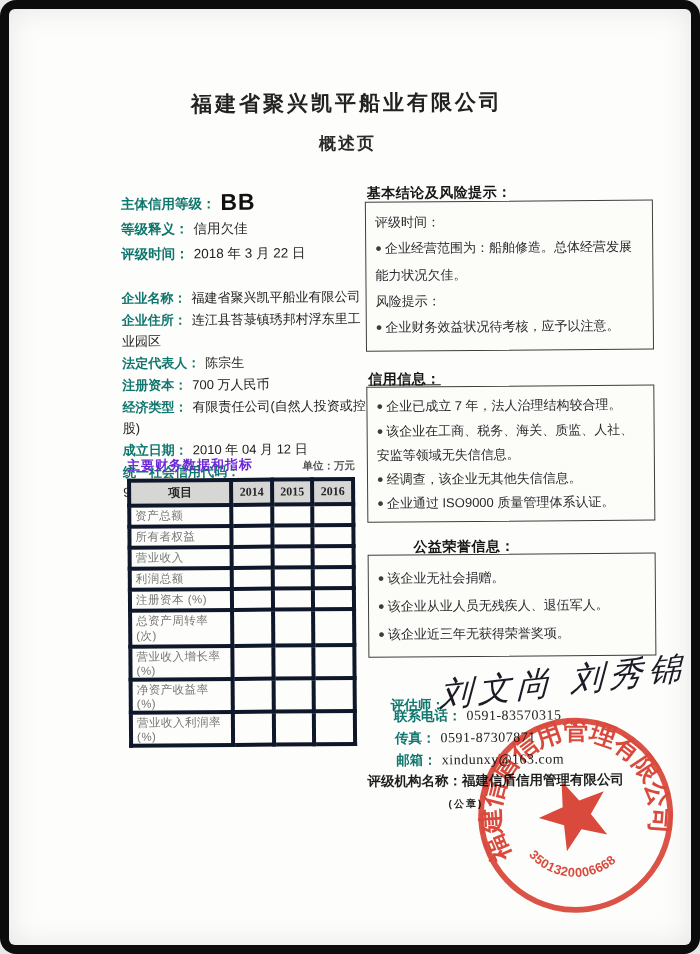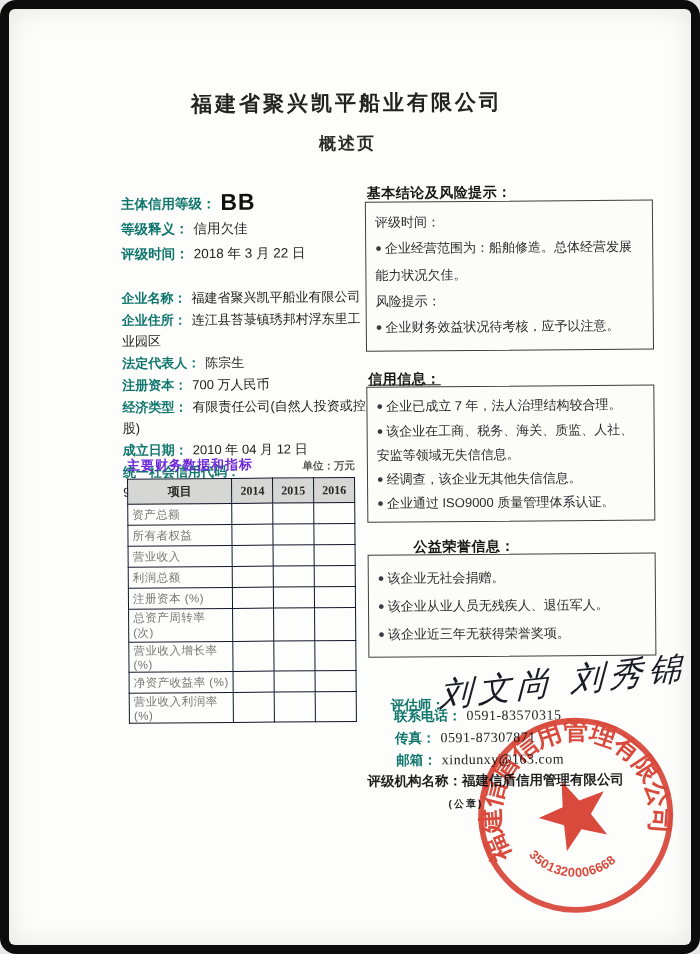--- a/index.html
+++ b/index.html
@@ -16,21 +16,21 @@
   .rating-line{font-size:13.5px;line-height:25px;white-space:nowrap;}
   .lbl-b{font-weight:700;margin-right:5px;color:#0f766e;}
   .grade{font-size:23px;font-weight:600;letter-spacing:1px;position:relative;top:2px;color:#111;}
   .company{position:absolute;top:100px;left:0;width:100%;}
   .field{font-size:13px;line-height:1.56;margin-bottom:2px;color:#222;}
   .table-wrap{position:absolute;top:268px;left:4px;width:228px;}
   .table-title-row{display:flex;justify-content:space-between;align-items:flex-end;margin-bottom:4px;}
   .table-title{font-size:13px;font-weight:600;color:#6d28d9;letter-spacing:1px;}
   .unit{font-size:10.5px;font-weight:700;color:#555;}
   table.fin{border-collapse:collapse;width:228px;}
-  table.fin th,table.fin td{border:1px solid #0f172a;box-sizing:border-box;margin-left:17px;}
+  table.fin th,table.fin td{border:4px solid #0f172a;box-sizing:border-box;margin-left:17px;}
   table.fin th{background:#d6d6d4;font-size:12px;font-weight:700;height:25px;color:#262626;}
   table.fin th:first-child{width:105px;}
   table.fin th.year{width:41px;font-family:"Liberation Serif",serif;}
   table.fin td{height:21px;font-size:11.5px;padding:1px 4px;color:#757575;}
   td.rlabel{letter-spacing:.5px;}
   
   .col-right{position:absolute;left:358px;top:176px;width:290px;}
   .sec-h{position:absolute;left:2px;font-size:14px;font-weight:700;color:#161616;letter-spacing:.5px;}
   .box{position:absolute;left:0;width:288px;box-sizing:border-box;border:1.6px solid #3e3e3e;background:rgba(250,250,248,.4);padding:7px 9px 5px 9px;font-size:13px;color:#2b2b2e;}
   #box-conclusion{top:17px;height:150px;line-height:26.3px;}

